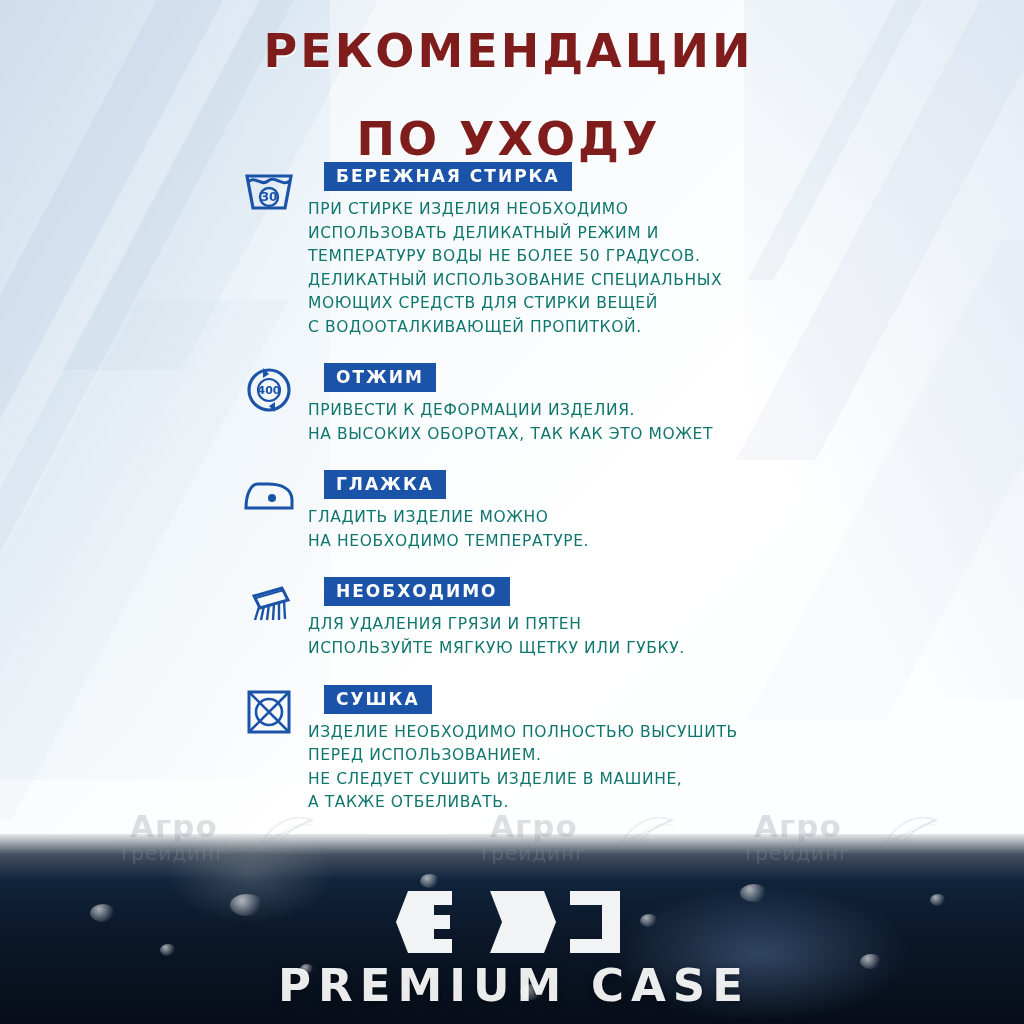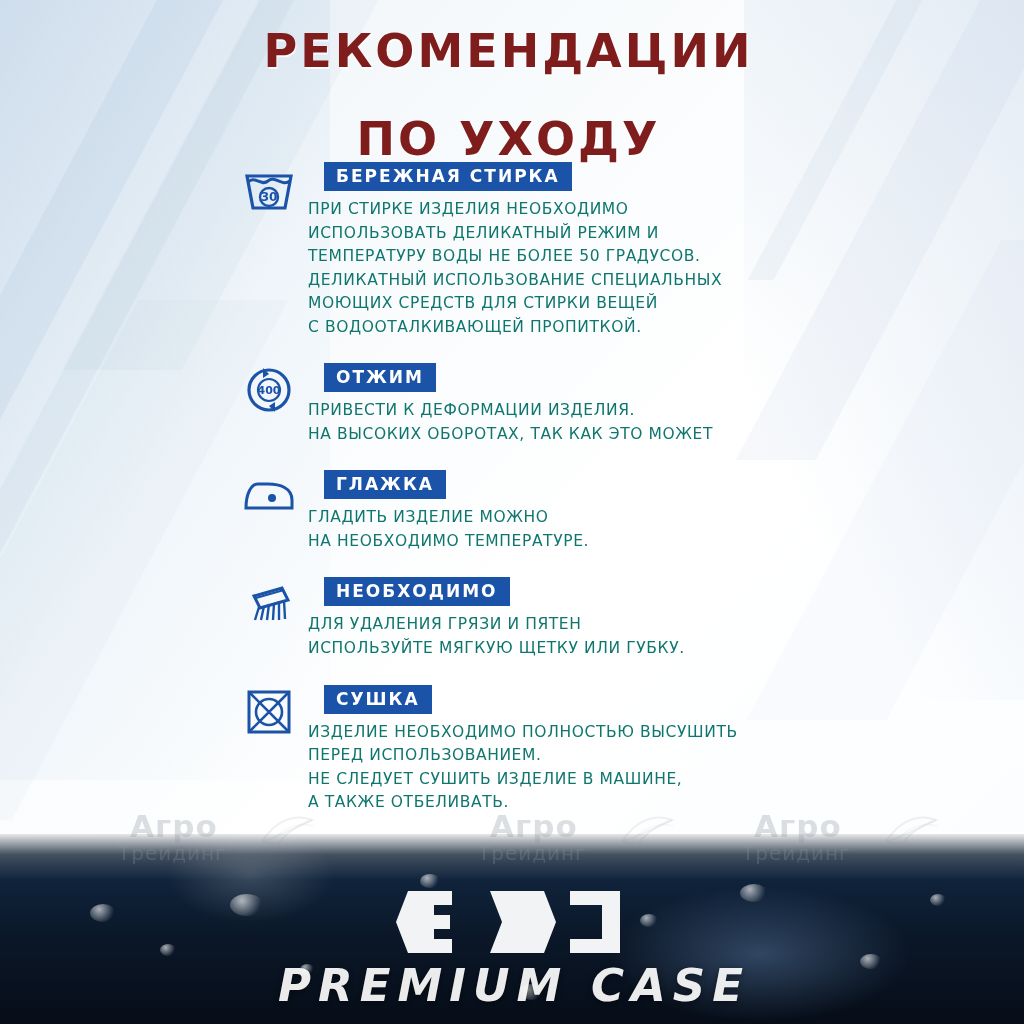--- a/index.html
+++ b/index.html
@@ -75,21 +75,20 @@
     background: radial-gradient(circle at 35% 30%, rgba(255,255,255,0.65), rgba(255,255,255,0.06) 65%, rgba(255,255,255,0) 72%);
   }
 
   
   .logo-wrap {
     position: absolute;
     left: 4px; right: 0;
     bottom: 12px;
     text-align: center;
     z-index: 6;
-    font-style: italic;
   }
   .logo-mark {
     display: block;
     margin: 0 auto 2px auto;
   }
   .logo-text {
     font-family: "DejaVu Sans", sans-serif;
     font-size: 45px;
     letter-spacing: 7px;
     color: rgba(255,255,255,0.92);

